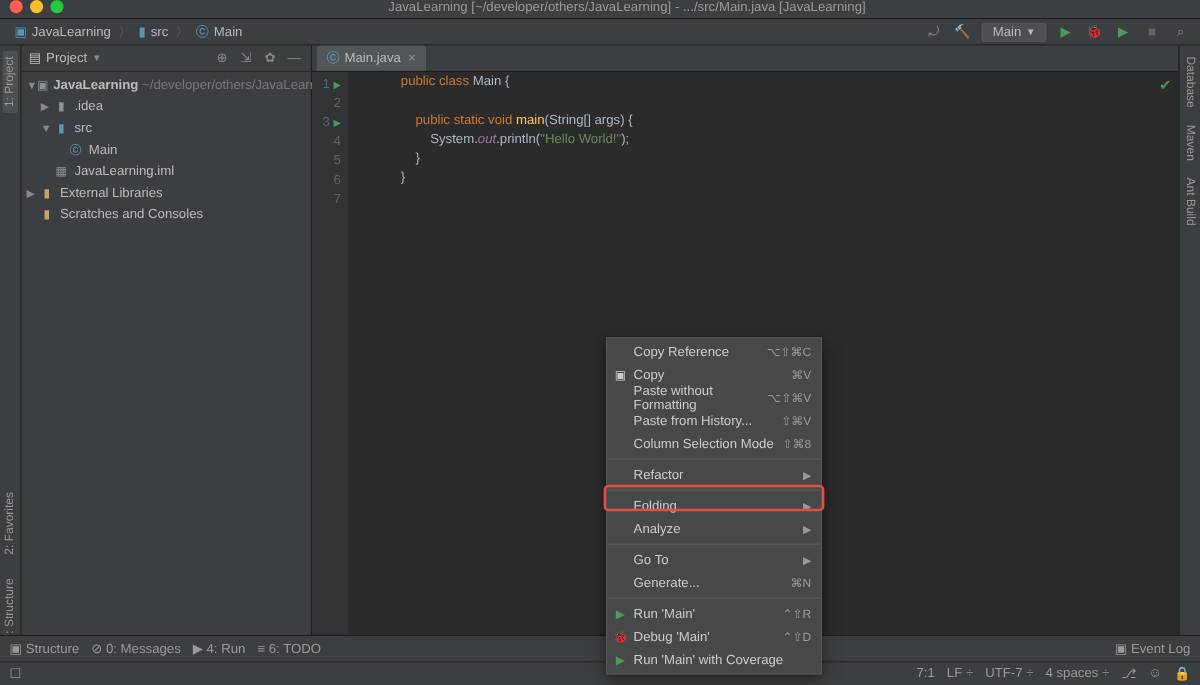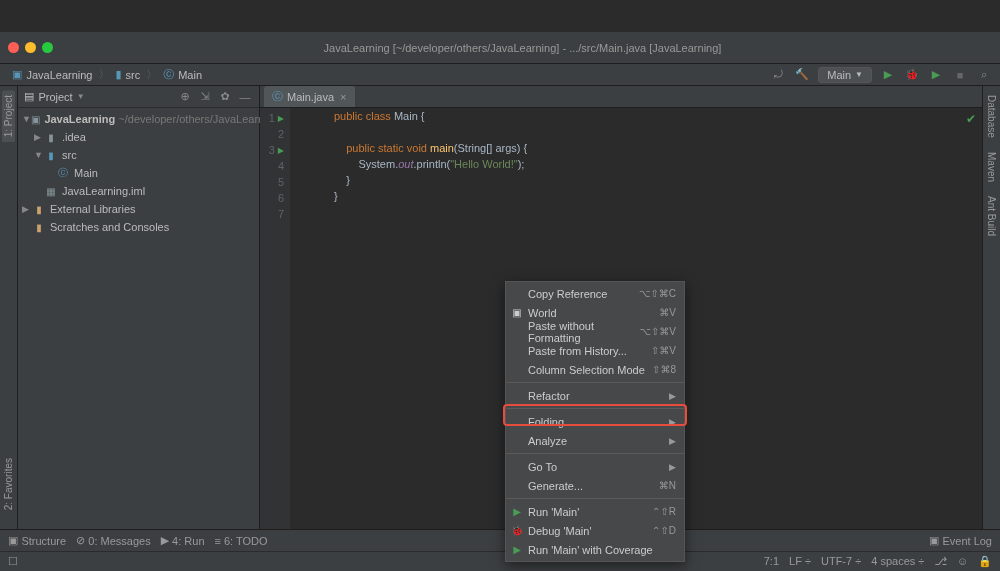--- a/index.html
+++ b/index.html
@@ -1,18 +1,18 @@
 <!DOCTYPE html>
 <html><head>
 <meta charset="utf-8">
 <style>
 * { margin: 0; padding: 0; box-sizing: border-box; font-family: -apple-system, "Segoe UI", sans-serif; font-size: 11px; }
 body { background: #2b2b2b; color: #bbb; width: 1000px; height: 571px; overflow: hidden; position: relative; }
 
-.titlebar { height: 32px; background: #3c3f41; display: flex; align-items: center; padding: 0 8px; border-bottom: 1px solid #1e1e1e; margin-top: 32px; }
+.titlebar { height: 16px; background: #3c3f41; display: flex; align-items: flex-start; padding: 0 8px; border-bottom: 1px solid #1e1e1e; }
 .traffic-lights { display: flex; gap: 6px; }
 .light { width: 11px; height: 11px; border-radius: 50%; }
 .light.red { background: #ff5f56; }
 .light.yellow { background: #ffbd2e; }
 .light.green { background: #27c93f; }
 .title { flex: 1; text-align: center; color: #999; font-size: 11px; }
 
 .navbar { height: 22px; background: #3c3f41; display: flex; align-items: center; padding: 0 8px; border-bottom: 1px solid #1e1e1e; }
 .crumb { display: inline-flex; align-items: center; gap: 4px; padding: 0 4px; color: #bbb; }
 .crumb-sep { color: #666; margin: 0 2px; }
@@ -249,21 +249,21 @@
   </div>
 </div>
 
 <div class="context-menu">
   <div class="menu-item">
       <span>Copy Reference</span>
       <span class="shortcut">⌥⇧⌘C</span>
     </div>
   <div class="menu-item">
       <span class="item-icon">▣</span>
-      <span>World</span>
+      <span>Copy</span>
       <span class="shortcut">⌘V</span>
     </div>
   <div class="menu-item">
       <span>Paste without Formatting</span>
       <span class="shortcut">⌥⇧⌘V</span>
     </div>
   <div class="menu-item">
       <span>Paste from History...</span>
       <span class="shortcut">⇧⌘V</span>
     </div>

